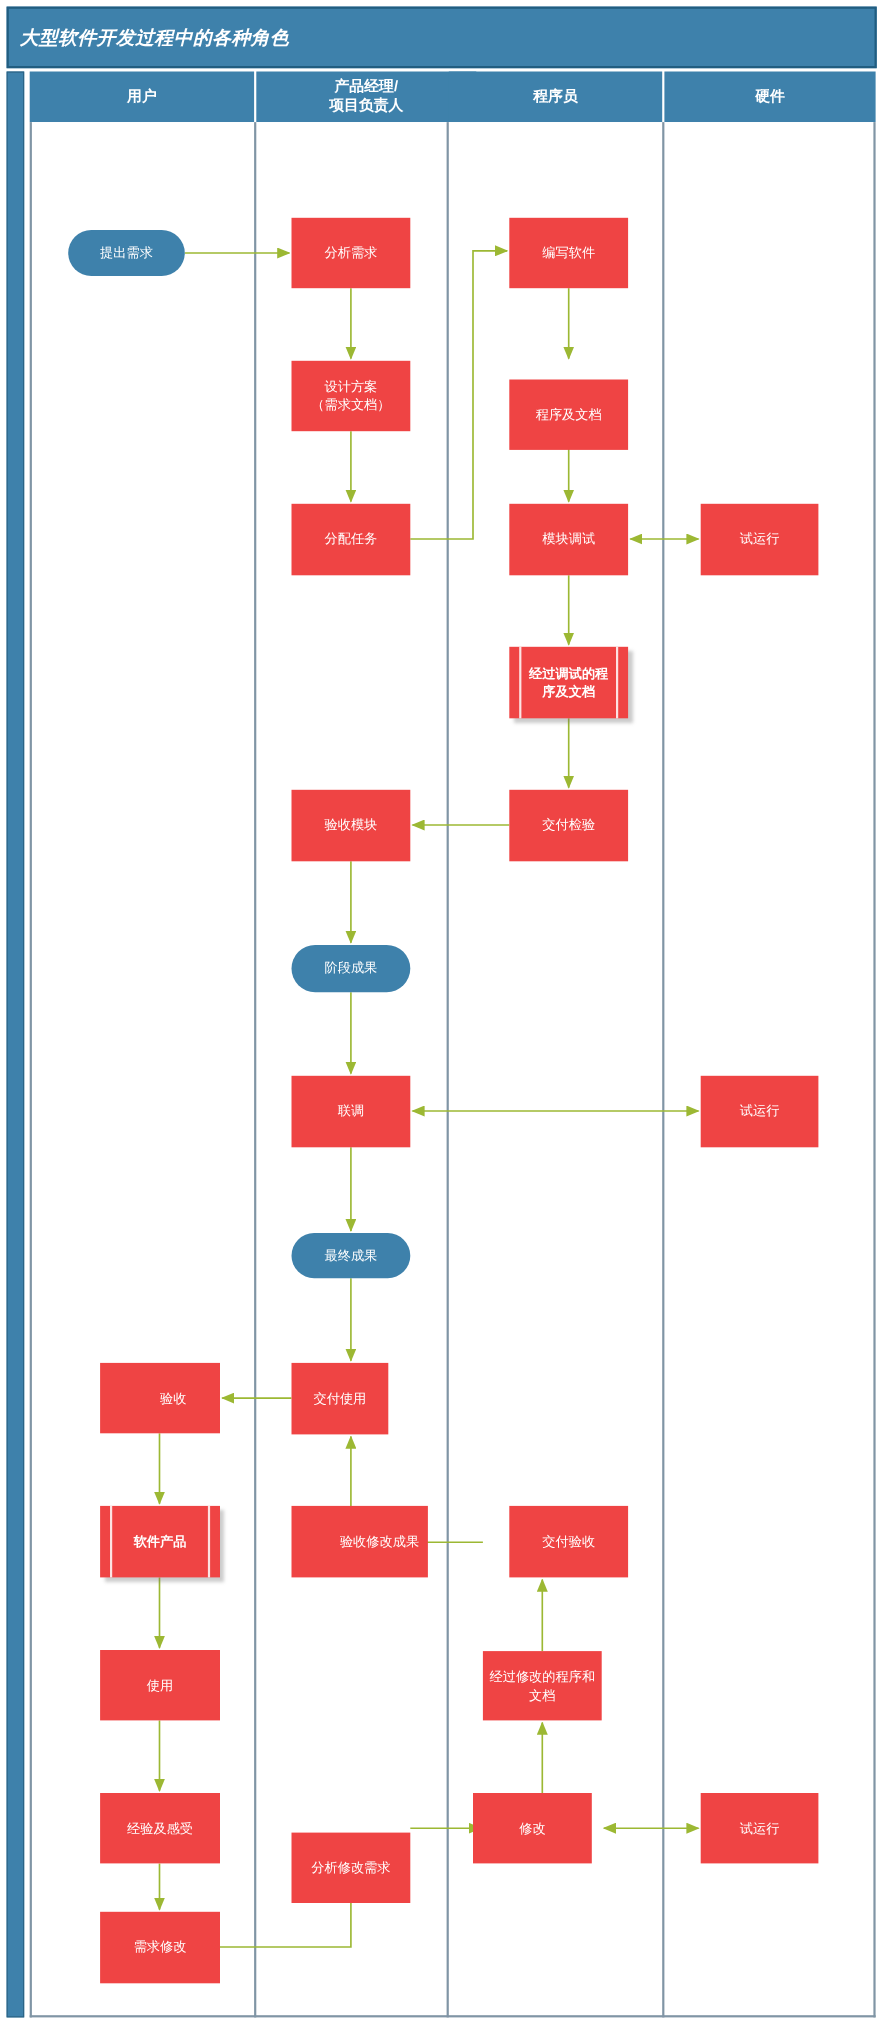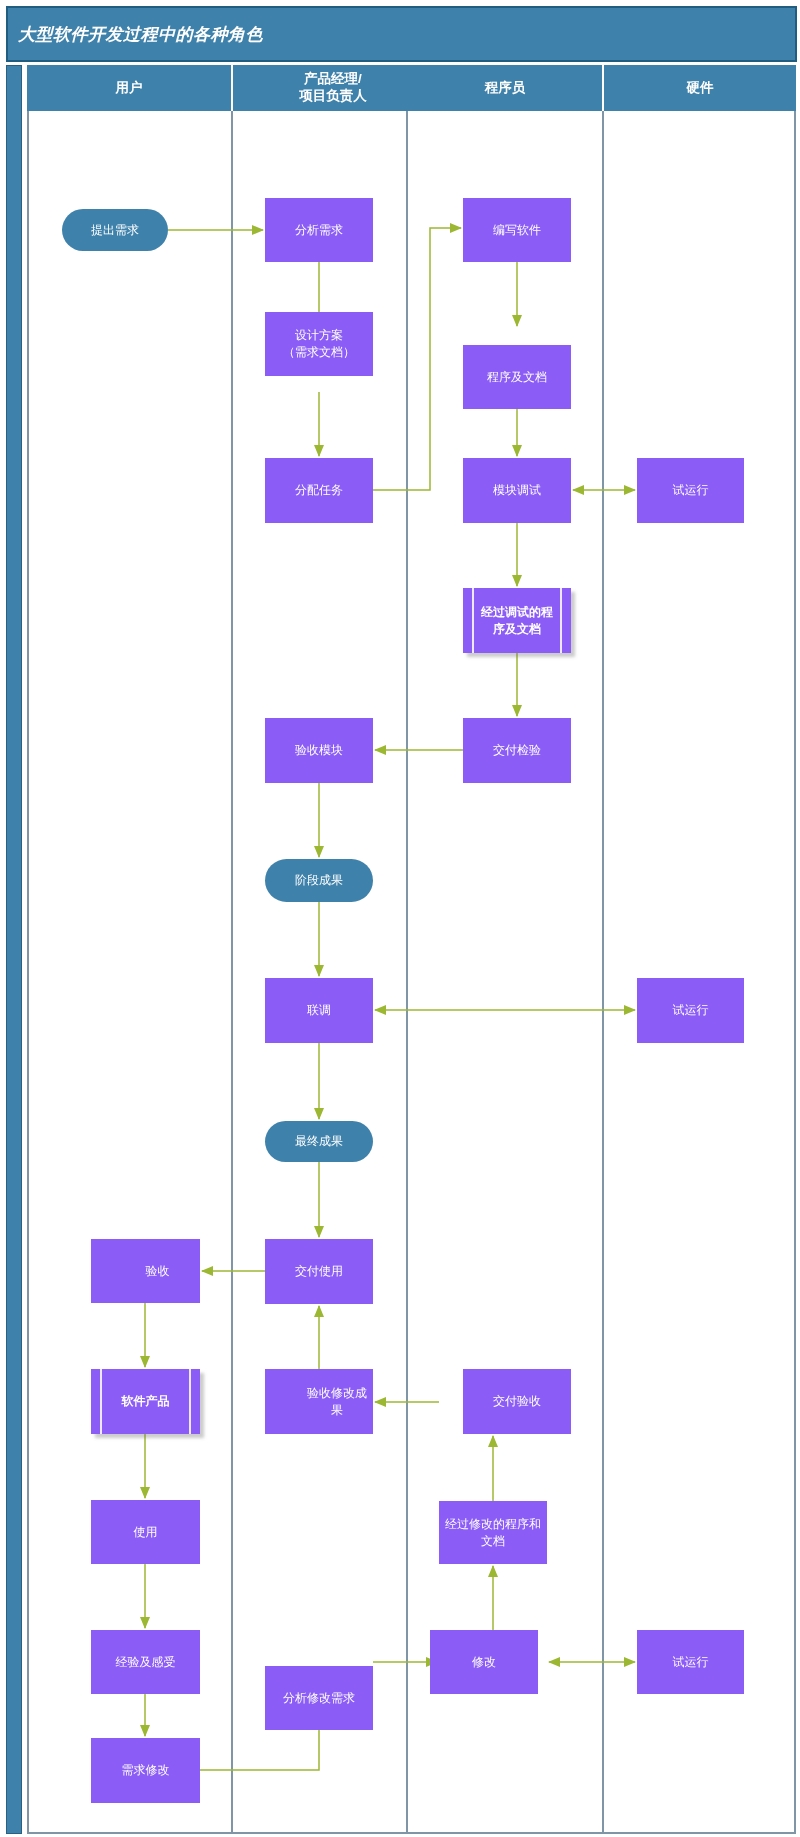--- a/index.html
+++ b/index.html
@@ -35,21 +35,21 @@
     position:absolute;left:27px;top:111px;width:769px;height:1723px;
     border:2px solid #8095a5;border-top:none;background:#fff;
   }
   .vsep{position:absolute;top:111px;width:2px;height:1723px;background:#8095a5;}
 
   
   .node{
     position:absolute;display:flex;align-items:center;justify-content:center;
     text-align:center;color:#fff;font-size:12px;line-height:1.4;
   }
-  .green{background:#8b5cf6;}
+  .green{background:#ef4444;}
   .stadium{background:#3e81ab;border-radius:22px;}
   .shadow{box-shadow:4px 4px 3px rgba(110,110,110,.35);}
   .label{white-space:pre-line;padding:0 4px;}
   .bold .label{font-weight:bold;}
   .predef .barl,.predef .barr{
     position:absolute;top:0;bottom:0;width:2px;background:rgba(255,255,255,.85);
   }
   .predef .barl{left:9px;}
   .predef .barr{right:9px;}
 
@@ -137,43 +137,43 @@
 <div class="node green" style="left:91px;top:1630px;width:109px;height:64px;">
   <span class="label">经验及感受</span>
 </div>
 <div class="node green" style="left:91px;top:1738px;width:109px;height:65px;">
   <span class="label">需求修改</span>
 </div>
 
 <div class="node green" style="left:265px;top:198px;width:108px;height:64px;">
   <span class="label">分析需求</span>
 </div>
-<div class="node green" style="left:265px;top:312px;width:108px;height:64px;">
+<div class="node green" style="left:265px;top:328px;width:108px;height:64px;">
   <span class="label">设计方案
 （需求文档）</span>
 </div>
 <div class="node green" style="left:265px;top:458px;width:108px;height:65px;">
   <span class="label">分配任务</span>
 </div>
 <div class="node green" style="left:265px;top:718px;width:108px;height:65px;">
   <span class="label">验收模块</span>
 </div>
 <div class="node stadium" style="left:265px;top:859px;width:108px;height:43px;">
   <span class="label">阶段成果</span>
 </div>
 <div class="node green" style="left:265px;top:978px;width:108px;height:65px;">
   <span class="label">联调</span>
 </div>
 <div class="node stadium" style="left:265px;top:1121px;width:108px;height:41px;">
   <span class="label">最终成果</span>
 </div>
-<div class="node green" style="left:265px;top:1239px;width:108px;height:65px;">
+<div class="node green" style="left:265px;top:1239px;width:88px;height:65px;">
   <span class="label">交付使用</span>
 </div>
-<div class="node green" style="left:265px;top:1369px;width:108px;height:65px;padding-left:36px;">
+<div class="node green" style="left:265px;top:1369px;width:124px;height:65px;padding-left:36px;">
   <span class="label">验收修改成果</span>
 </div>
 <div class="node green" style="left:265px;top:1630px;width:108px;height:64px;margin-top:36px;">
   <span class="label">分析修改需求</span>
 </div>
 
 <div class="node green" style="left:463px;top:198px;width:108px;height:64px;">
   <span class="label">编写软件</span>
 </div>
 <div class="node green" style="left:463px;top:328px;width:108px;height:64px;margin-top:17px;">

